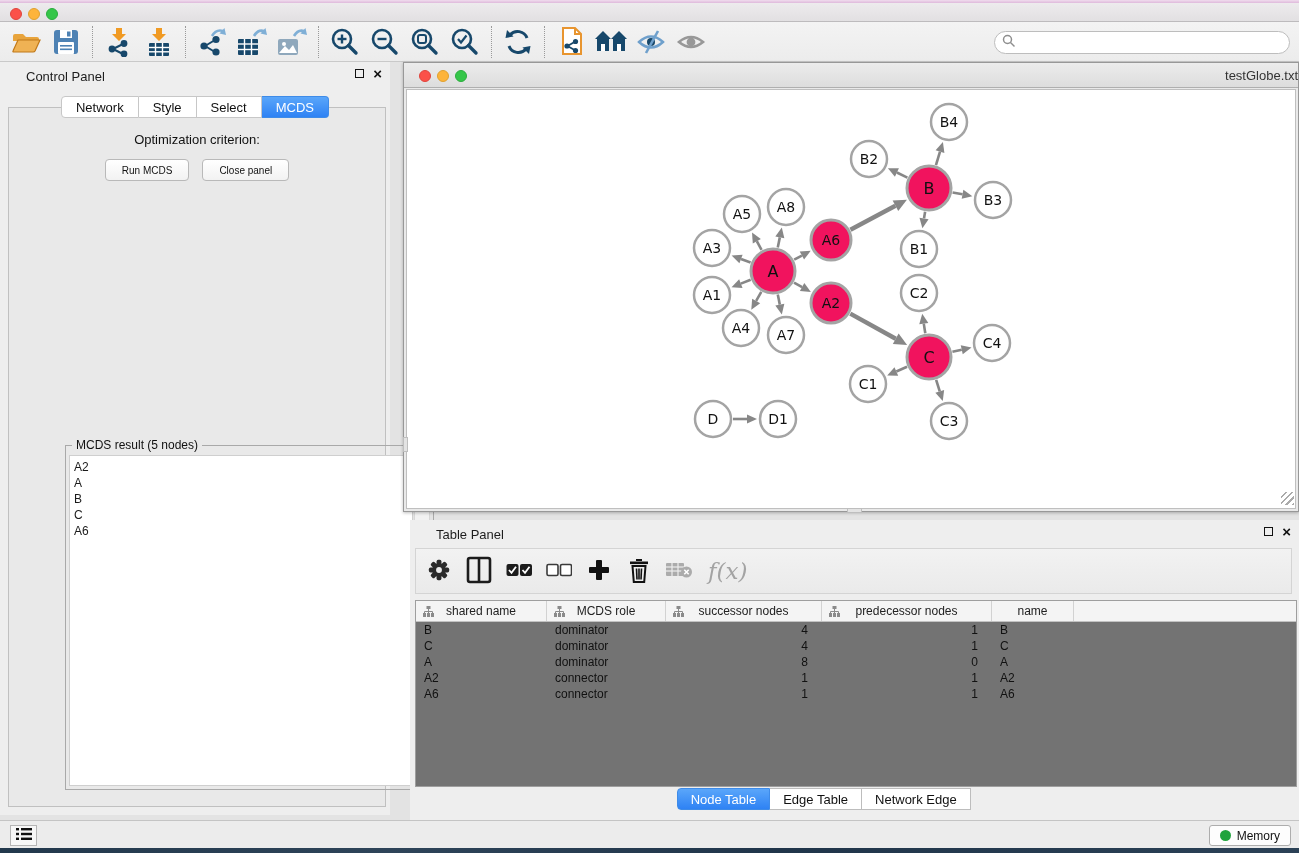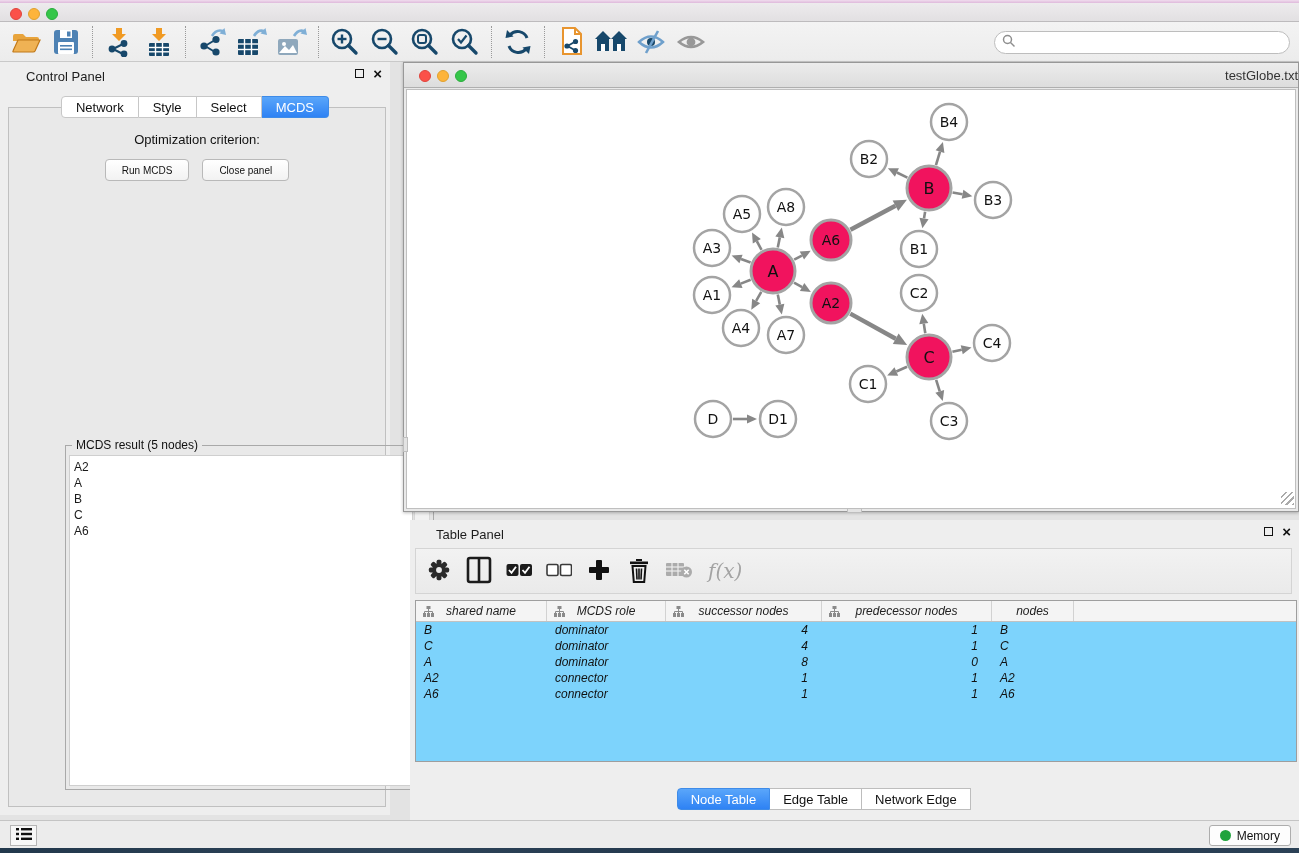--- a/index.html
+++ b/index.html
@@ -58,22 +58,22 @@
   .net-canvas { position:absolute; left:2px; top:26px; width:890px; height:420px; background:#fff; border:1px solid #BFBFBF; }
   .grip-left { position:absolute; left:-1px; top:374px; width:5px; height:15px; background:#E3E3E3; border:1px solid #BEBEBE; }
   .grip-bottom { position:absolute; left:443px; bottom:-2px; width:15px; height:5px; background:#E3E3E3; border:1px solid #BEBEBE; }
   .resize-grip { position:absolute; right:1px; bottom:3px; width:13px; height:13px;
     background:repeating-linear-gradient(135deg, transparent 0 3px, #AAA 3px 4.5px); }
 
   
   .table-panel { position:absolute; left:410px; top:520px; width:889px; height:300px; background:#EEEEEE; }
   .tp-toolbar { position:absolute; left:5px; top:28px; right:7px; height:46px; background:linear-gradient(#F2F2F2,#EAEAEA); border:1px solid #D4D4D4; display:flex; align-items:center; gap:14px; padding-left:10px; }
   .tp-btn { width:26px; height:30px; display:flex; align-items:center; justify-content:center; }
-  .fx-label { font-family:"DejaVu Serif",serif; font-style:italic; font-size:20px; color:#A3A3A3; margin-left:2px; }
-  .tbl-wrap { position:absolute; left:5px; top:80px; width:882px; height:162px; background:#7dd3fc; border:1px solid #9E9E9E; overflow:hidden;font-style:italic; }
+  .fx-label { font-family:"DejaVu Serif",serif; font-style:italic; font-size:23px; color:#A3A3A3; margin-left:2px; }
+  .tbl-wrap { position:absolute; left:5px; top:80px; width:882px; height:187px; background:#737373; border:1px solid #9E9E9E; overflow:hidden; }
   .tbl-header { display:flex; height:21px; border-bottom:1px solid #C2C2C2; background:#F4F4F4; }
   .th-cell { position:relative; border-right:1px solid #D2D2D2; display:flex; align-items:center; justify-content:center; font-size:12px; color:#222; }
   .th-cell .tree-ico { position:absolute; left:7px; top:5px; }
   .tbl-row { display:flex; height:16px; align-items:center; }
   .td-cell { font-size:12px; color:#111; padding:0 8px; white-space:nowrap; overflow:hidden; }
   .td-right { text-align:right; padding-right:14px; }
   .seg-tabs { position:absolute; left:0; right:0; top:268px; display:flex; justify-content:center; }
   .seg-tab { height:22px; padding:0 13px; background:#fff; border:1px solid #BDBDBD; border-left:none; display:flex; align-items:center; font-size:13px; color:#111; }
   .seg-tab:first-child { border-left:1px solid #BDBDBD; border-radius:4px 0 0 4px; }
   .seg-tab:last-child { border-radius:0 4px 4px 0;margin-top:39px; }
@@ -580,21 +580,21 @@
                 <line x1="1.5" y1="5.5" x2="9.5" y2="5.5"></line>
                 <line x1="1.5" y1="5.5" x2="1.5" y2="7"></line>
                 <line x1="5.5" y1="5.5" x2="5.5" y2="7"></line>
                 <line x1="9.5" y1="5.5" x2="9.5" y2="7"></line>
               </g>
             </svg>
           </span>
           <span>predecessor nodes</span>
         </div>
         <div class="th-cell" style="width: 82px;">
-          <span>nodes</span>
+          <span>name</span>
         </div>
       </div>
     <div id="tbl-body">
         <div class="tbl-row">
           <div class="td-cell" style="width: 131px;">B</div>
           <div class="td-cell" style="width: 119px;">dominator</div>
           <div class="td-cell td-right" style="width: 156px;">4</div>
           <div class="td-cell td-right" style="width: 170px;">1</div>
           <div class="td-cell" style="width: 82px;">B</div>
         </div>

